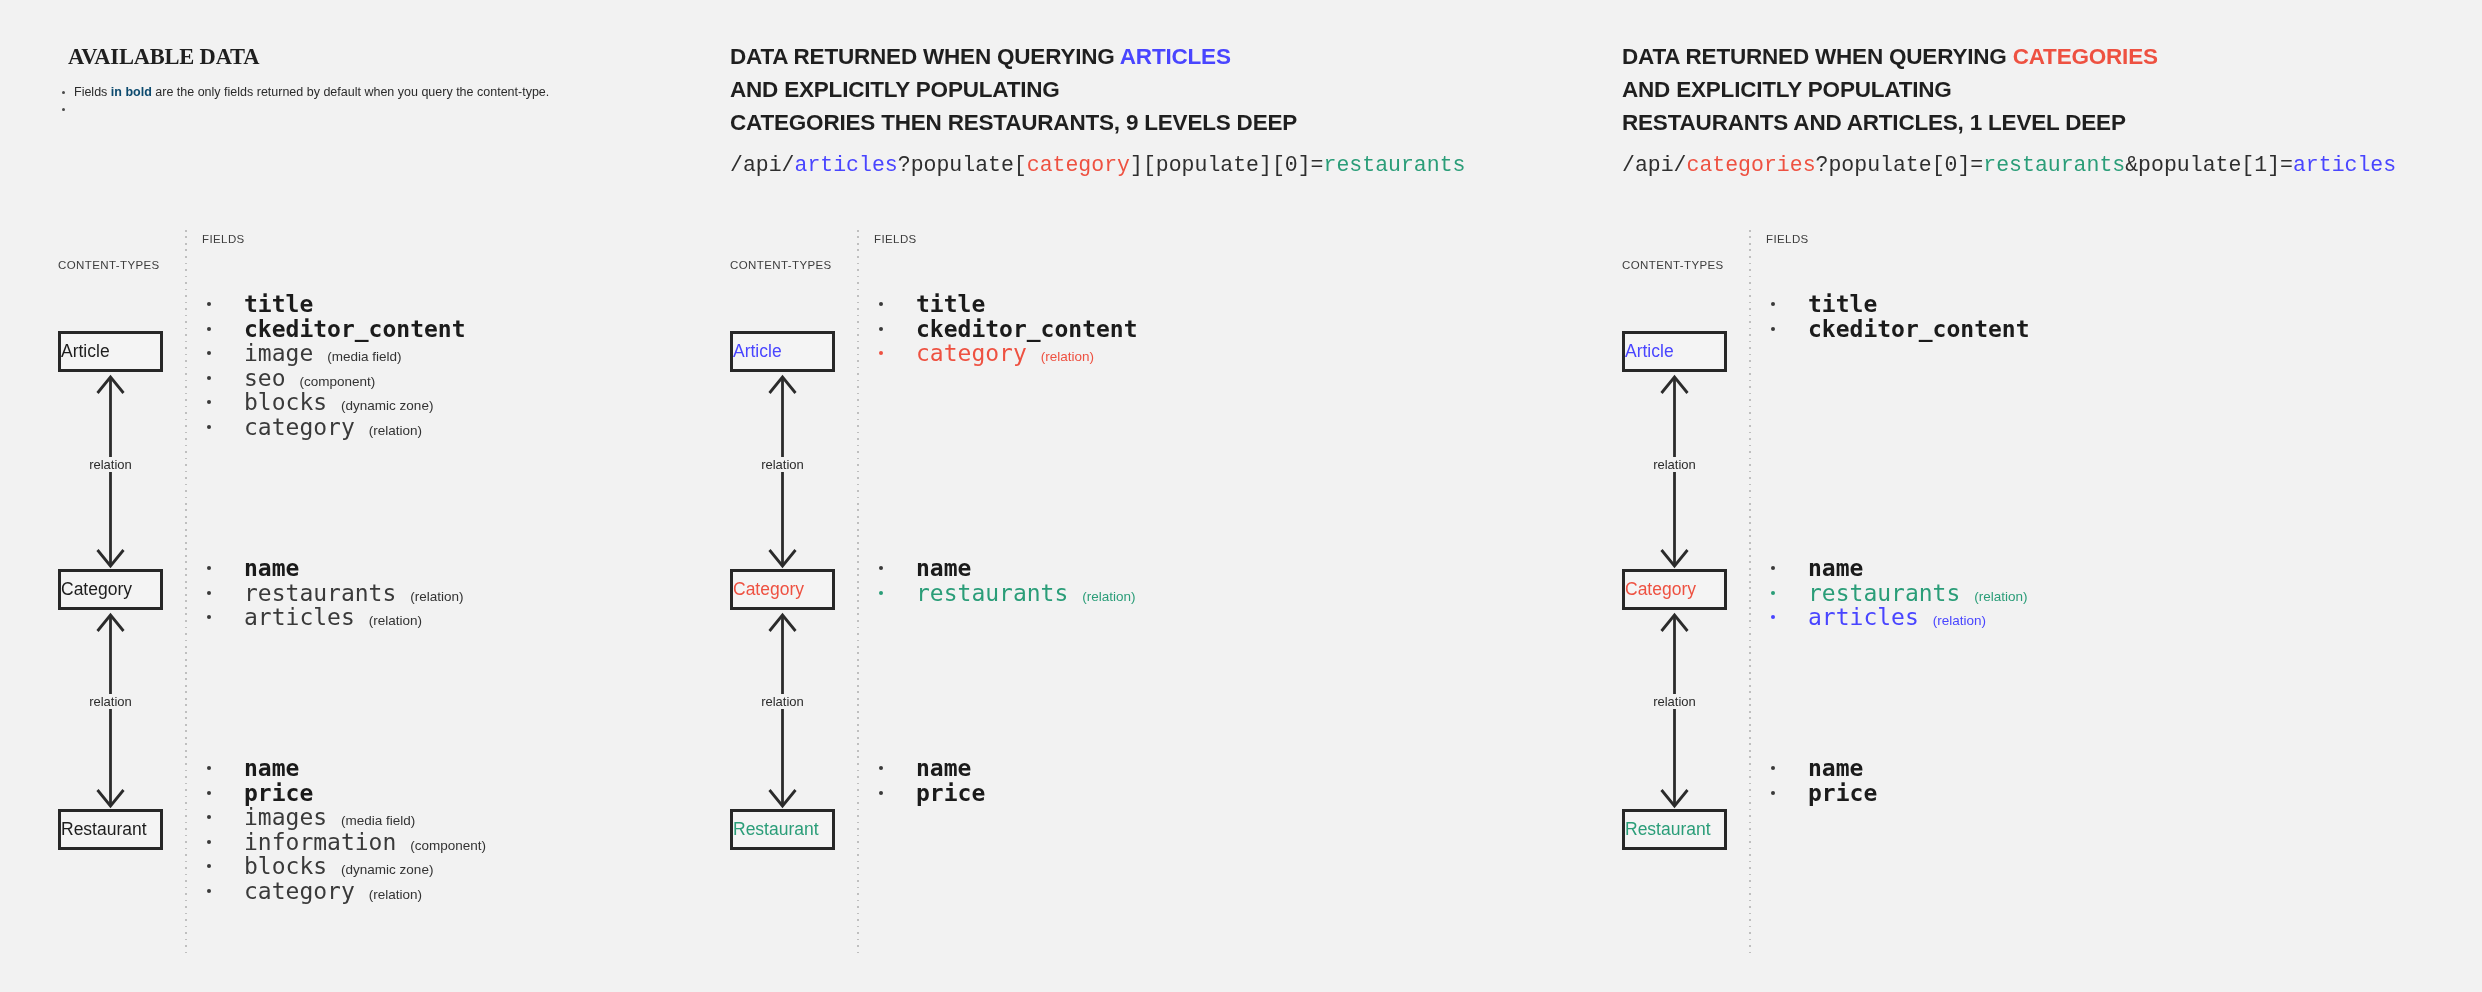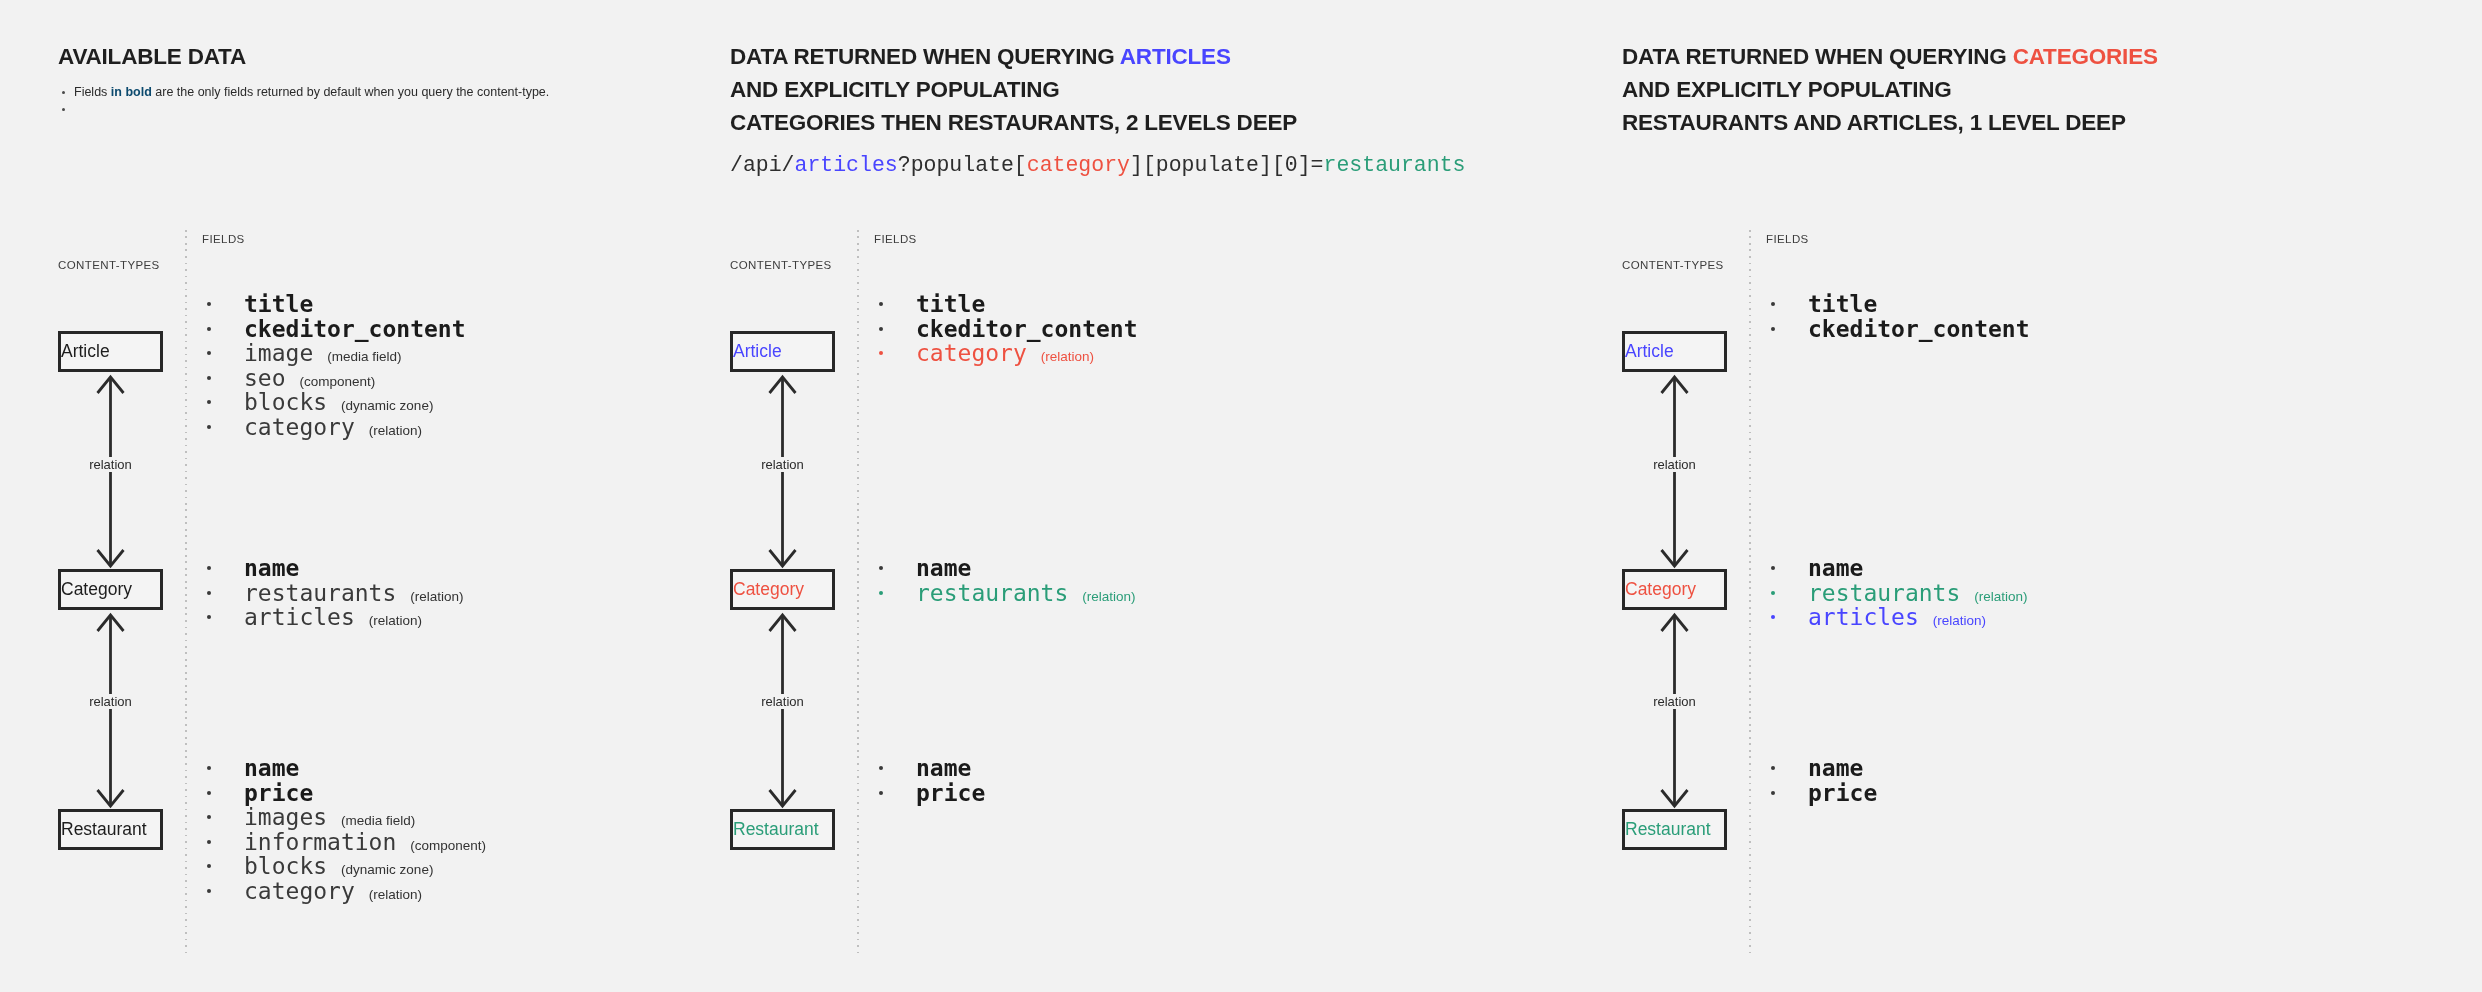--- a/index.html
+++ b/index.html
@@ -11,21 +11,21 @@
     background:var(--bg);
     font-family:"Liberation Sans",sans-serif;color:var(--ink);
   }
   .panel{position:absolute;top:0;height:992px;}
   #p0{left:58px;width:660px;}
   #p1{left:730px;width:860px;}
   #p2{left:1622px;width:860px;}
 
   .title{position:absolute;top:40px;left:0;margin:0;font-size:22.5px;font-weight:700;
          line-height:33px;letter-spacing:-0.2px;color:var(--ink);white-space:nowrap;}
-  #p0 .title{left:0;}
+  #p0 .title{left:10px;font-family:Liberation Serif, serif;}
   .tline{display:block;}
   .c-blue{color:var(--blue);} .c-red{color:var(--red);} .c-teal{color:var(--teal);}
 
   .notes{position:absolute;left:4px;top:84px;margin:0;padding:0;list-style:none;
          font-size:12.5px;line-height:17px;color:#2b2b2b;width:600px;}
   .note{display:flex;}
   .ndot{flex:none;width:3px;height:3px;border-radius:50%;background:#4a4a4a;margin:7px 9px 0 0;}
   .ntext b{font-weight:700;color:#0c4a6e;}
 
   .url{position:absolute;left:0;top:150px;font-family:Liberation Mono, monospace;
@@ -185,21 +185,21 @@
         <span class="fname">category</span>
         <span class="ftype">(relation)</span>
       </div>
   </div>
 </section>
 
 <section class="panel" id="p1">
   <h1 class="title">
     <span class="tline"><span>DATA RETURNED WHEN QUERYING </span><span class="c-blue">ARTICLES</span></span>
     <span class="tline">AND EXPLICITLY POPULATING</span>
-    <span class="tline">CATEGORIES THEN RESTAURANTS, 2 LEVELS DEEP</span>
+    <span class="tline">CATEGORIES THEN RESTAURANTS, 9 LEVELS DEEP</span>
   </h1>
 
   <div class="url"><span>/api/</span><span class="c-blue">articles</span><span>?populate[</span><span class="c-red">category</span><span>][populate][0]=</span><span class="c-teal">restaurants</span></div>
 
   <div class="colhead ct">CONTENT-TYPES</div>
   <div class="colhead f">FIELDS</div>
   <div class="dotsep"></div>
 
   <div class="ctbox box-article">
       <span class="c-blue">Article</span>
@@ -269,20 +269,21 @@
   </div>
 </section>
 
 <section class="panel" id="p2">
   <h1 class="title">
     <span class="tline"><span>DATA RETURNED WHEN QUERYING </span><span class="c-red">CATEGORIES</span></span>
     <span class="tline">AND EXPLICITLY POPULATING</span>
     <span class="tline">RESTAURANTS AND ARTICLES, 1 LEVEL DEEP</span>
   </h1>
 
+  <div class="url"><span>/api/</span><span class="c-red">categories</span><span>?populate[0]=</span><span class="c-teal">restaurants</span><span>&amp;populate[1]=</span><span class="c-blue">articles</span></div>
 
   <div class="colhead ct">CONTENT-TYPES</div>
   <div class="colhead f">FIELDS</div>
   <div class="dotsep"></div>
 
   <div class="ctbox box-article">
       <span class="c-blue">Article</span>
     </div>
   <div class="ctbox box-category">
       <span class="c-red">Category</span>

